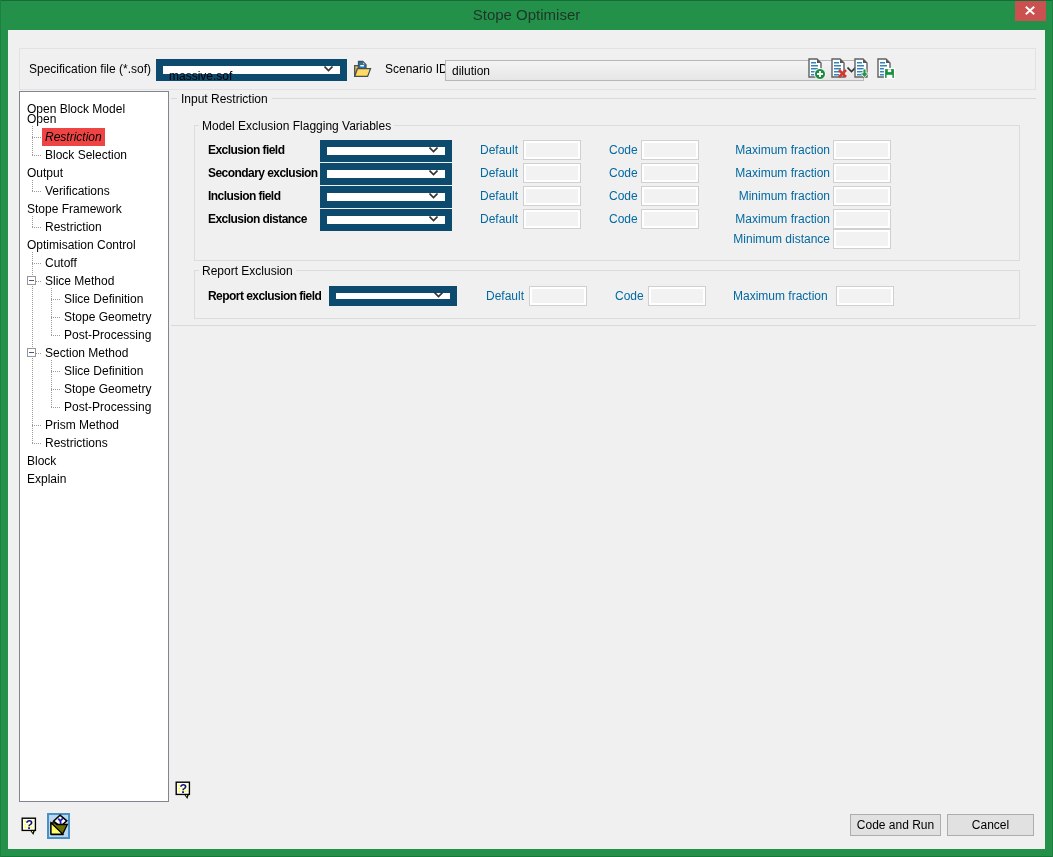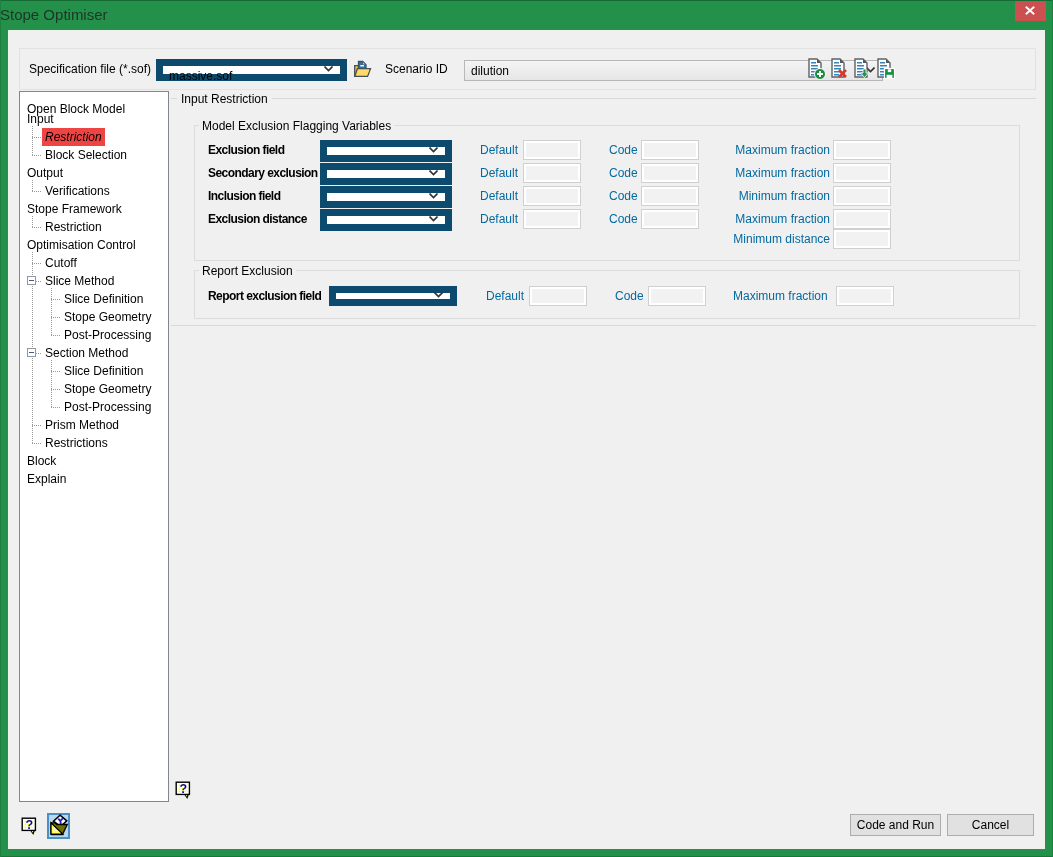--- a/index.html
+++ b/index.html
@@ -7,21 +7,21 @@
 body {
   position:relative;
   font-family:"Liberation Sans", sans-serif;
   font-size:12px;
   background:#24914a;
   color:#000;
 }
 #frame-top-dark { position:absolute; left:0; top:0; width:1053px; height:1px; background:#156b33; }
 #title {
   position:absolute; left:0; top:0; width:1053px; height:30px;
-  line-height:29px; font-size:15px; color:#1e3527;
+  text-align:center; line-height:29px; font-size:15px; color:#1e3527;
 }
 #closebtn {
   position:absolute; left:1015px; top:1px; width:31px; height:20px;
   background:#cb5050;
 }
 #closebtn svg { position:absolute; left:10px; top:5px; }
 #content {
   position:absolute; left:8px; top:30px; width:1037px; height:819px;
   background:#f0f0f0;
 }
@@ -92,21 +92,21 @@
 <svg style="position:absolute; left:344px; top:29px;" width="20" height="21" viewBox="0 0 20 21">
   <path d="M6.5 2.5 h4.2 l3.3 3.3 v6.2 h-7.5 z" fill="#1f77b4" stroke="#44505c" stroke-width="1.3"></path>
   <path d="M10.7 2.5 l3.3 3.3 h-3.3 z" fill="#bcd6ea" stroke="#44505c" stroke-width="0.8"></path>
   <rect x="8.3" y="6" width="3.6" height="1.5" fill="#fff"></rect>
   <rect x="8.3" y="9" width="4.6" height="1.5" fill="#fff"></rect>
   <path d="M2.7 6.7 h3.6 v10.6 h-3.6 z" fill="#fdc63d" stroke="#44505c" stroke-width="1.3"></path>
   <path d="M2.7 17.3 l2.6 -7.6 h13.2 l-2.9 7.6 z" fill="#ffc928" stroke="#44505c" stroke-width="1.3"></path>
   <path d="M4.4 16.2 l1.9 -5.4 h11 l-2.1 5.4 z" fill="#ffd96a"></path>
 </svg>
 <div class="lbl" style="left:377px; top:32px;">Scenario ID</div>
-<div class="combo gcombo" style="left:456px; top:30px; width:419px; height:21px;">
+<div class="combo gcombo" style="left:437px; top:30px; width:419px; height:21px;">
   <div class="txt">dilution</div>
   <svg class="chev" width="9" height="6" viewBox="0 0 9 6">
         <path d="M0.5 0.5 L4.5 4.5 L8.5 0.5" stroke="#333" stroke-width="1.6" fill="none"></path>
       </svg>
 </div>
 
 <svg style="position:absolute; left:800px; top:28px;" width="100" height="22" viewBox="0 0 100 22">
   <defs>
     <g id="doc">
       <path d="M1 1 h8 l4 4 v14 h-12 z" fill="#fff" stroke="#5d6166" stroke-width="1.4"></path>
@@ -185,21 +185,21 @@
   <path d="M10.3 4.6 l1.9 2.4 2.7 -2.6 M12.4 6.6 l0.4 3.2" stroke="#2020b0" stroke-width="1.8" fill="none"></path>
   <path d="M3 8.8 h4.3 l1.4 1.7 h10.6 l-4.6 9.6 h-11.7 z" fill="#6f6f00" stroke="#000" stroke-width="1.3"></path>
   <path d="M3 8.8 v11.3 h11.7 z" fill="url(#ydot)" stroke="#000" stroke-width="1.3"></path>
   <path d="M3 20.1 h11.7 l0.9 1.1 h-12.6 z" fill="#000"></path>
 </svg>
 
 <div class="btn" style="left:842px; top:784px; width:91px;">Code and Run</div>
 <div class="btn" style="left:939px; top:784px; width:87px;">Cancel</div>
 
 <div class="ti" style="left:19px; top:62px;  padding:8px 3px; margin-left:-3px;">Open Block Model</div>
-    <div class="ti" style="left:19px; top:80px;  padding:0 3px; margin-left:-3px;">Input</div>
+    <div class="ti" style="left:19px; top:80px;  padding:0 3px; margin-left:-3px;">Open</div>
     <div class="ti" style="left:37px; top:98px; background:#ef4444; padding:0 3px; margin-left:-3px;font-style:italic;">Restriction</div>
     <div class="ti" style="left:37px; top:116px;  padding:0 3px; margin-left:-3px;">Block Selection</div>
     <div class="ti" style="left:19px; top:134px;  padding:0 3px; margin-left:-3px;">Output</div>
     <div class="ti" style="left:37px; top:152px;  padding:0 3px; margin-left:-3px;">Verifications</div>
     <div class="ti" style="left:19px; top:170px;  padding:0 3px; margin-left:-3px;">Stope Framework</div>
     <div class="ti" style="left:37px; top:188px;  padding:0 3px; margin-left:-3px;">Restriction</div>
     <div class="ti" style="left:19px; top:206px;  padding:0 3px; margin-left:-3px;">Optimisation Control</div>
     <div class="ti" style="left:37px; top:224px;  padding:0 3px; margin-left:-3px;">Cutoff</div>
     <div class="ti" style="left:37px; top:242px;  padding:0 3px; margin-left:-3px;">Slice Method</div>
     <div class="ti" style="left:56px; top:260px;  padding:0 3px; margin-left:-3px;">Slice Definition</div>

